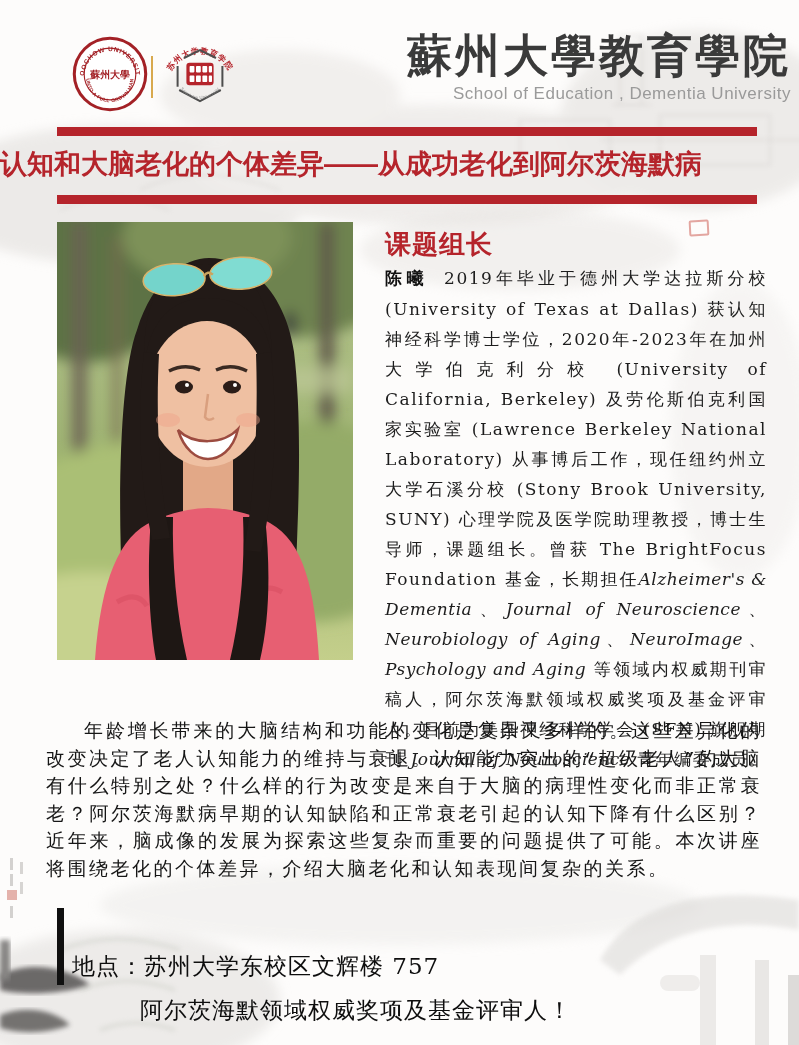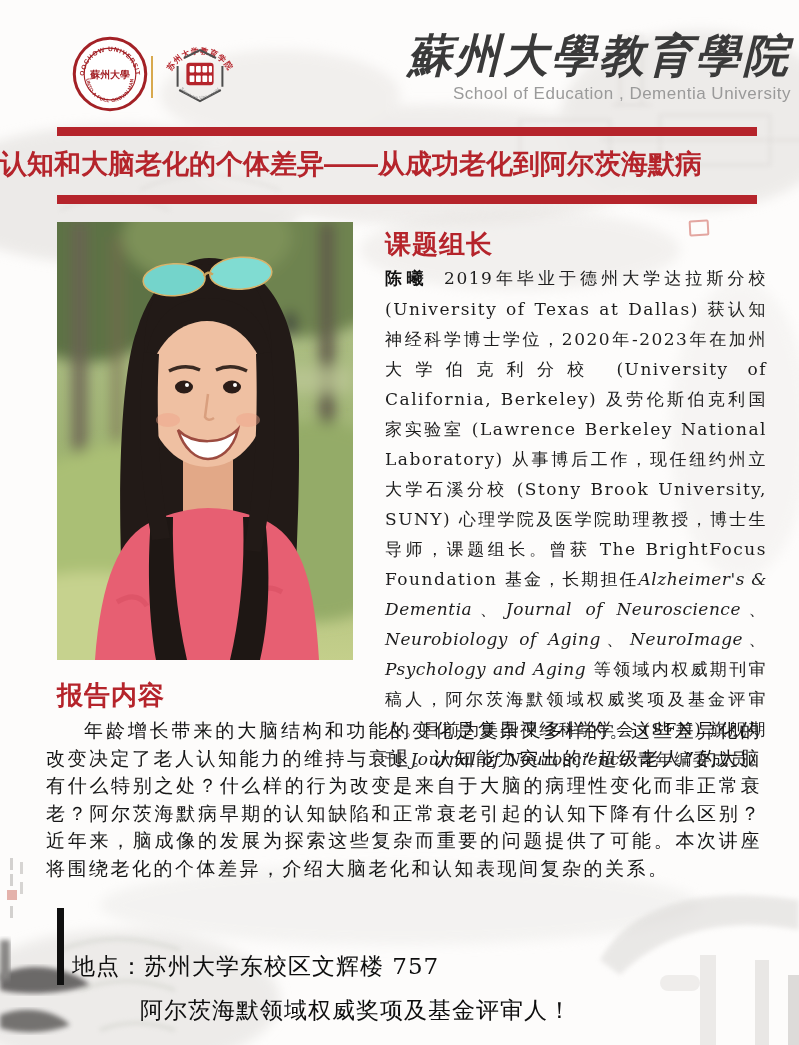--- a/index.html
+++ b/index.html
@@ -10,21 +10,21 @@
   }
   
   .bg-art{position:absolute;inset:0;pointer-events:none;}
   
   .logo{position:absolute;}
   .logo1{left:72px;top:36px;}
   .logo-divider{position:absolute;left:151px;top:56px;width:2px;height:42px;background:#d8a94e;}
   .logo2{left:160px;top:34px;}
   .callig-block{position:absolute;right:8px;top:30px;width:400px;text-align:right;}
   .callig{
-    font-family:"DejaVu Serif",serif;font-style:italic;font-weight:bold;
+    font-family:"DejaVu Serif",serif;font-weight:bold;
     font-size:45px;line-height:1.15;color:#3a3a3a;letter-spacing:3px;white-space:nowrap;
   }
   .callig-en{
     font-family:"Liberation Sans",sans-serif;font-size:17px;color:#9a9a9a;
     letter-spacing:.5px;margin-top:2px;white-space:nowrap;
   }
   
   .rule{position:absolute;left:57px;width:700px;height:9px;background:#b5242b;}
   .rule-top{top:127px;}
   .rule-bottom{top:195px;}
@@ -259,20 +259,19 @@
   </svg>
 
   <div class="seal-stamp"></div>
 
   <div class="sec-heading speaker-heading">课题组长</div>
 
   <div class="bio">
     <span class="name">陈曦</span><span>2019年毕业于德州大学达拉斯分校 (University of Texas at Dallas) 获认知神经科学博士学位，2020年-2023年在加州大学伯克利分校 (University of California, Berkeley) 及劳伦斯伯克利国家实验室 (Lawrence Berkeley National Laboratory) 从事博后工作，现任纽约州立大学石溪分校 (Stony Brook University, SUNY) 心理学院及医学院助理教授，博士生导师，课题组长。曾获 The BrightFocus Foundation 基金，长期担任</span><span class="it">Alzheimer's &amp; Dementia</span><span>、</span><span class="it">Journal of Neuroscience</span><span>、</span><span class="it">Neurobiology of Aging</span><span>、</span><span class="it">NeuroImage</span><span>、</span><span class="it">Psychology and Aging</span><span> 等领域内权威期刊审稿人，阿尔茨海默领域权威奖项及基金评审人。目前为美国神经科学学会 (SFN) 旗舰期刊 </span><span class="it">Journal of Neuroscience</span><span> 青年编委成员。</span>
   </div>
 
-  <div class="sec-heading report-heading">报告内容</div>
   <div class="report-body">年龄增长带来的大脑结构和功能的变化是复杂又多样的。这些差异化的改变决定了老人认知能力的维持与衰退。认知能力突出的“超级老人”的大脑有什么特别之处？什么样的行为改变是来自于大脑的病理性变化而非正常衰老？阿尔茨海默病早期的认知缺陷和正常衰老引起的认知下降有什么区别？近年来，脑成像的发展为探索这些复杂而重要的问题提供了可能。本次讲座将围绕老化的个体差异，介绍大脑老化和认知表现间复杂的关系。</div>
 
   <div class="info-bar"></div>
   <div class="info-line info-venue">地点：苏州大学东校区文辉楼 757</div>
   <div class="info-line info-welcome">阿尔茨海默领域权威奖项及基金评审人！</div>
 
 </div>
 
 </body></html>

